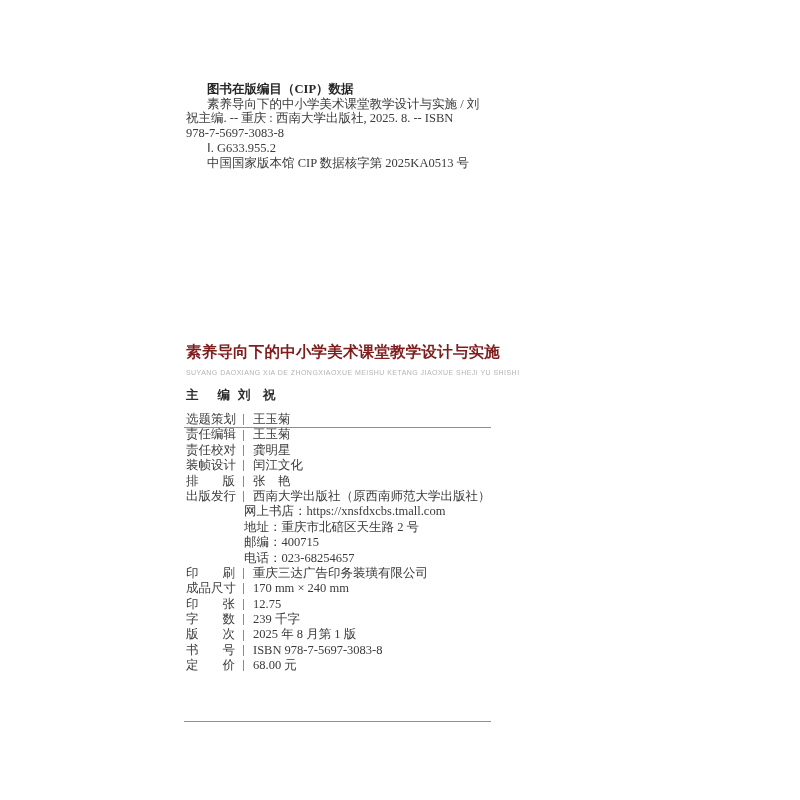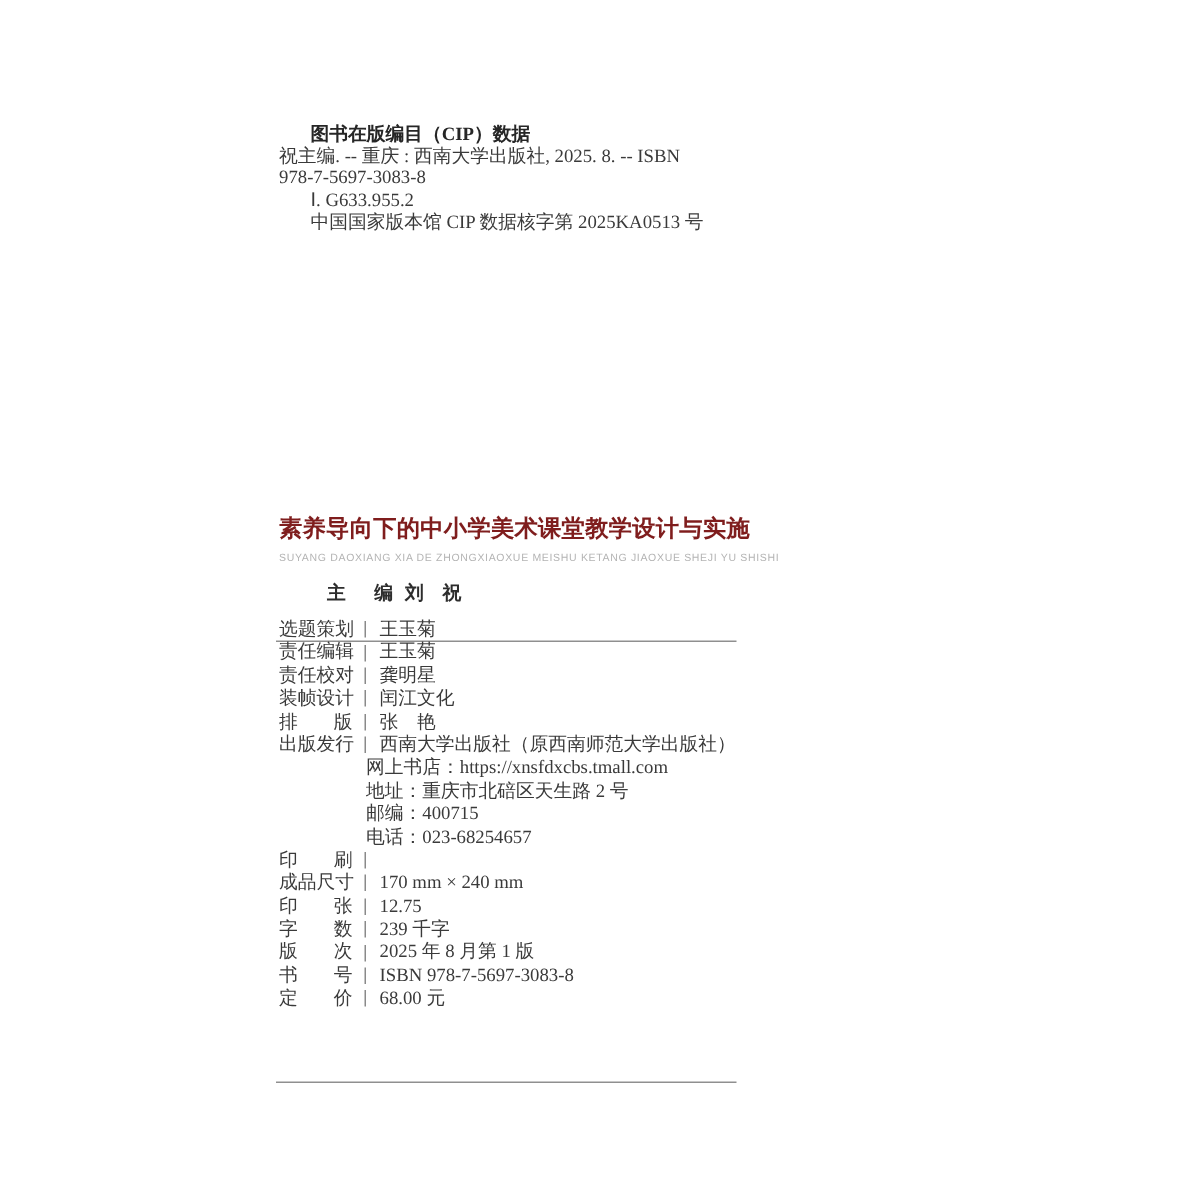--- a/index.html
+++ b/index.html
@@ -69,21 +69,20 @@
     white-space: nowrap;
   }
   .editor-row.first { margin-top: 12px; }
   .editor-role {
     display: inline-block;
     width: 44px;
     text-align: justify;
     text-align-last: justify;
     margin-right: 8px;
     flex: none;
-    margin-left: 32px;
   }
 
   
   .rule {
     position: absolute;
     left: 184px;
     width: 307px;
     height: 1px;
     background: #8f8f8f;
   }
@@ -128,20 +127,21 @@
     white-space: nowrap;
   }
 </style>
 </head>
 <body>
 
 <div class="page">
 
   <section class="cip">
     <div class="cip-heading">图书在版编目（CIP）数据</div>
+    <div class="cip-line indent">素养导向下的中小学美术课堂教学设计与实施 / 刘</div>
     <div class="cip-line">祝主编. -- 重庆 : 西南大学出版社, 2025. 8. -- ISBN</div>
     <div class="cip-line">978-7-5697-3083-8</div>
     <div class="cip-line indent">Ⅰ. G633.955.2</div>
     <div class="cip-line indent">中国国家版本馆 CIP 数据核字第 2025KA0513 号</div>
   </section>
 
   <section class="title-block">
     <h1 class="book-title">素养导向下的中小学美术课堂教学设计与实施</h1>
     <div class="pinyin">SUYANG DAOXIANG XIA DE ZHONGXIAOXUE MEISHU KETANG JIAOXUE SHEJI YU SHISHI</div>
     <div class="editor-row first">
@@ -186,20 +186,21 @@
     </div>
 
     <div class="c-sub">网上书店：https://xnsfdxcbs.tmall.com</div>
     <div class="c-sub">地址：重庆市北碚区天生路 2 号</div>
     <div class="c-sub">邮编：400715</div>
     <div class="c-sub">电话：023-68254657</div>
 
     <div class="c-row">
       <span class="c-label">印刷</span>
       <span class="c-sep"></span>
+      <span class="c-value">重庆三达广告印务装璜有限公司</span>
     </div>
     <div class="c-row">
       <span class="c-label">成品尺寸</span>
       <span class="c-sep"></span>
       <span class="c-value">170 mm × 240 mm</span>
     </div>
     <div class="c-row">
       <span class="c-label">印张</span>
       <span class="c-sep"></span>
       <span class="c-value">12.75</span>

